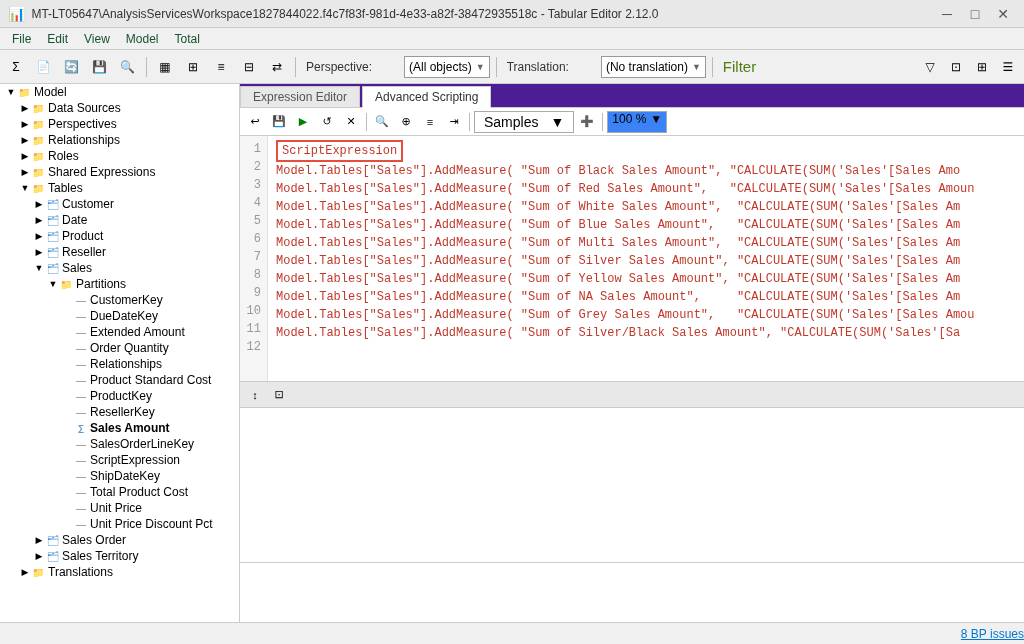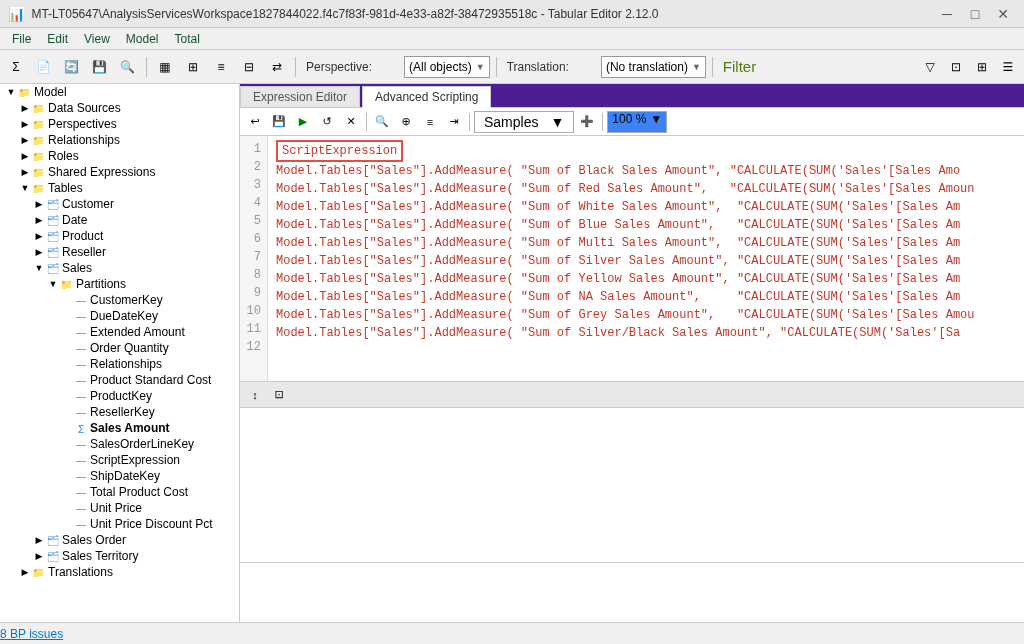--- a/index.html
+++ b/index.html
@@ -66,21 +66,21 @@
     .code-line { white-space: pre; color: #c0392b; }
     .script-expression { display: inline-block; border: 2px solid #e74c3c; padding: 0 4px; background: white; }
 
     
     #bottom-panel { height: 180px; display: flex; flex-direction: column; }
     #bottom-toolbar { background: #e8e8e8; border-bottom: 1px solid #ccc; height: 26px; display: flex; align-items: center; padding: 0 4px; gap: 2px; }
     #bottom-content { flex: 1; background: white; }
     #bottom-panel2 { height: 60px; background: white; border-top: 1px solid #ccc; }
 
     
-    #status-bar { height: 22px; background: #f0f0f0; border-top: 1px solid #ccc; display: flex; align-items: center; justify-content: flex-start; font-size: 12px; color: #0078d7; text-decoration: underline; cursor: pointer; }
+    #status-bar { height: 22px; background: #f0f0f0; border-top: 1px solid #ccc; display: flex; align-items: center; justify-content: flex-end; font-size: 12px; color: #0078d7; text-decoration: underline; cursor: pointer; }
 
     
     ::-webkit-scrollbar { width: 8px; height: 8px; }
     ::-webkit-scrollbar-track { background: #f0f0f0; }
     ::-webkit-scrollbar-thumb { background: #bbb; border-radius: 2px; }
 
     .line-num { line-height: 1.5; display: block; }
     .code-line { display: block; line-height: 1.5; }
   </style>
 </head>

